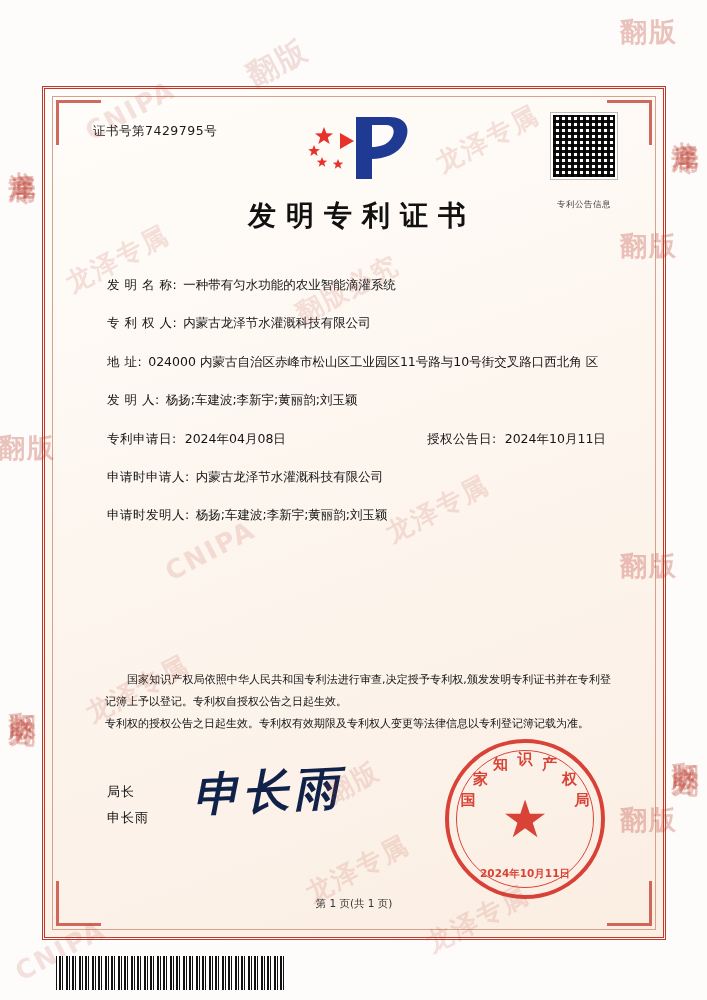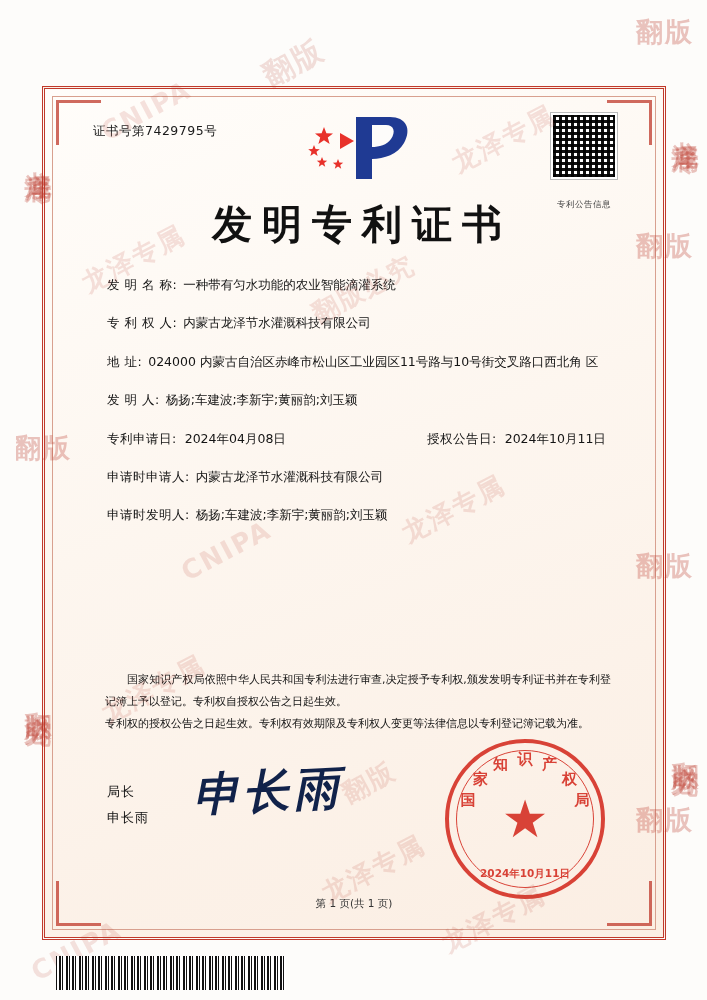--- a/index.html
+++ b/index.html
@@ -15,21 +15,20 @@
     position: relative;
   }
 
   
   #watermark-layer {
     position: absolute;
     inset: 0;
     pointer-events: none;
     z-index: 5;
     overflow: hidden;
-    margin-left: 16px;
   }
   .wm {
     position: absolute;
     color: rgba(190, 60, 45, 0.30);
     font-weight: bold;
     white-space: nowrap;
     font-family: "DejaVu Sans", sans-serif;
     letter-spacing: 2px;
   }
   .wm-v {
@@ -130,21 +129,21 @@
     margin-top: 20px;
     letter-spacing: .5px;
   }
 
   #cert-title {
     position: absolute;
     top: 108px;
     left: 16px;
     right: 0;
     text-align: center;
-    font-size: 40px;
+    font-size: 28px;
     font-weight: bold;
     letter-spacing: 10px;
     color: #111;
     font-family: Liberation Serif, serif;
   }
 
   
   #fields {
     position: absolute;
     left: 0;

